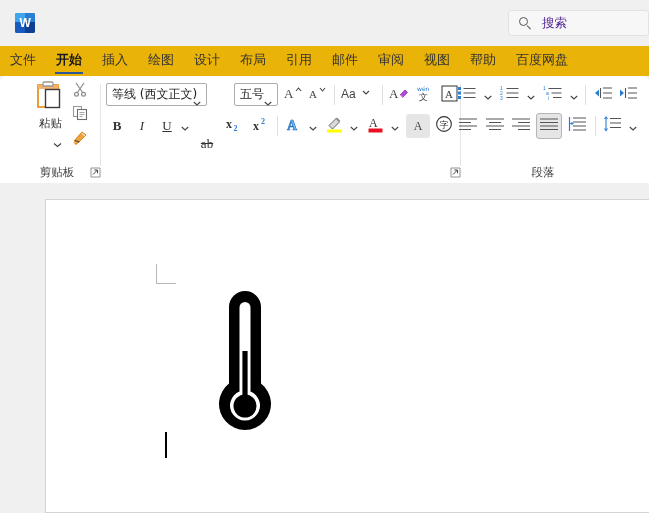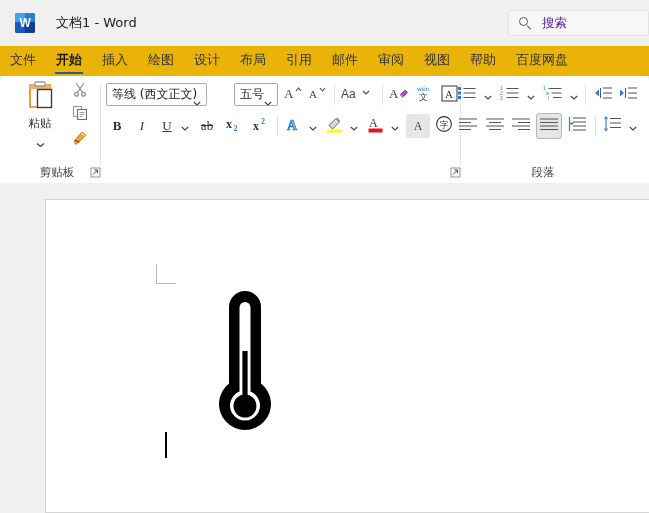--- a/index.html
+++ b/index.html
@@ -83,21 +83,21 @@
   }
   .dlg-launcher {
     position: absolute; bottom: 4px; width: 12px; height: 12px; cursor: pointer;
   }
   .dlg-launcher svg { display: block; }
 
   
   .g-clip { left: 14px; width: 86px; }
   .paste-btn {
     position: absolute; left: 4px; top: 4px; width: 44px; height: 72px;
-    display: flex; flex-direction: column; align-items: center; cursor: pointer;
+    display: flex; flex-direction: column; align-items: flex-end; cursor: pointer;
   }
   .paste-label { font-size: 11.5px; color: #333; margin-top: 2px; font-family: "DejaVu Sans", sans-serif; }
   .chev { width: 9px; height: 6px; margin-top: 3px; }
   .mini-btn {
     position: absolute; width: 22px; height: 21px; cursor: pointer;
     display: flex; align-items: center; justify-content: center;
   }
 
   
   .g-font { left: 101px; width: 359px; }
@@ -147,21 +147,20 @@
 <div class="app">
 
   <div class="titlebar">
     <div class="word-icon">
       <span class="tl"></span>
         <span class="tr"></span>
         <span class="bl"></span>
         <span class="br"></span>
       <span class="wletter">W</span>
     </div>
-    <div class="doc-title">文档1  -  Word</div>
 
     <div class="searchbox">
       <span class="search-glyph">
         <span class="ring"></span>
           <span class="hdl"></span>
       </span>
       <span class="search-ph">搜索</span>
     </div>
   </div>
 
@@ -331,21 +330,21 @@
         <div class="fbtn" style="left:55px; top:38px; width:22px;">
           <span style="font-family:'Liberation Serif',serif;text-decoration:underline;font-size:13px;color:#333;">U</span>
         </div>
         <div class="fbtn" style="left:76px; top:38px; width:16px;">
           <span>
             <svg width="8" height="5" viewBox="0 0 8 5">
                 <path d="M0.8 1 L4 4 L7.2 1" fill="none" stroke="#444" stroke-width="1.1"></path>
               </svg>
           </span>
         </div>
-        <div class="fbtn" style="left:94px; top:38px; width:24px;">
+        <div class="fbtn" style="left:94px; top:56px; width:24px;">
           <span style="font-family:'Liberation Serif',serif;text-decoration:line-through;font-size:13px;color:#333;">ab</span>
         </div>
         <div class="fbtn" style="left:121px; top:38px; width:24px;">
           <span>
             <svg width="18" height="17" viewBox="0 0 18 17">
               <text x="1" y="12" font-family="Liberation Serif, serif" font-weight="bold" font-size="12" fill="#333">x</text>
               <text x="8.5" y="15" font-family="Liberation Serif, serif" font-weight="bold" font-size="8" fill="#2b7cd3">2</text>
             </svg>
           </span>
         </div>

